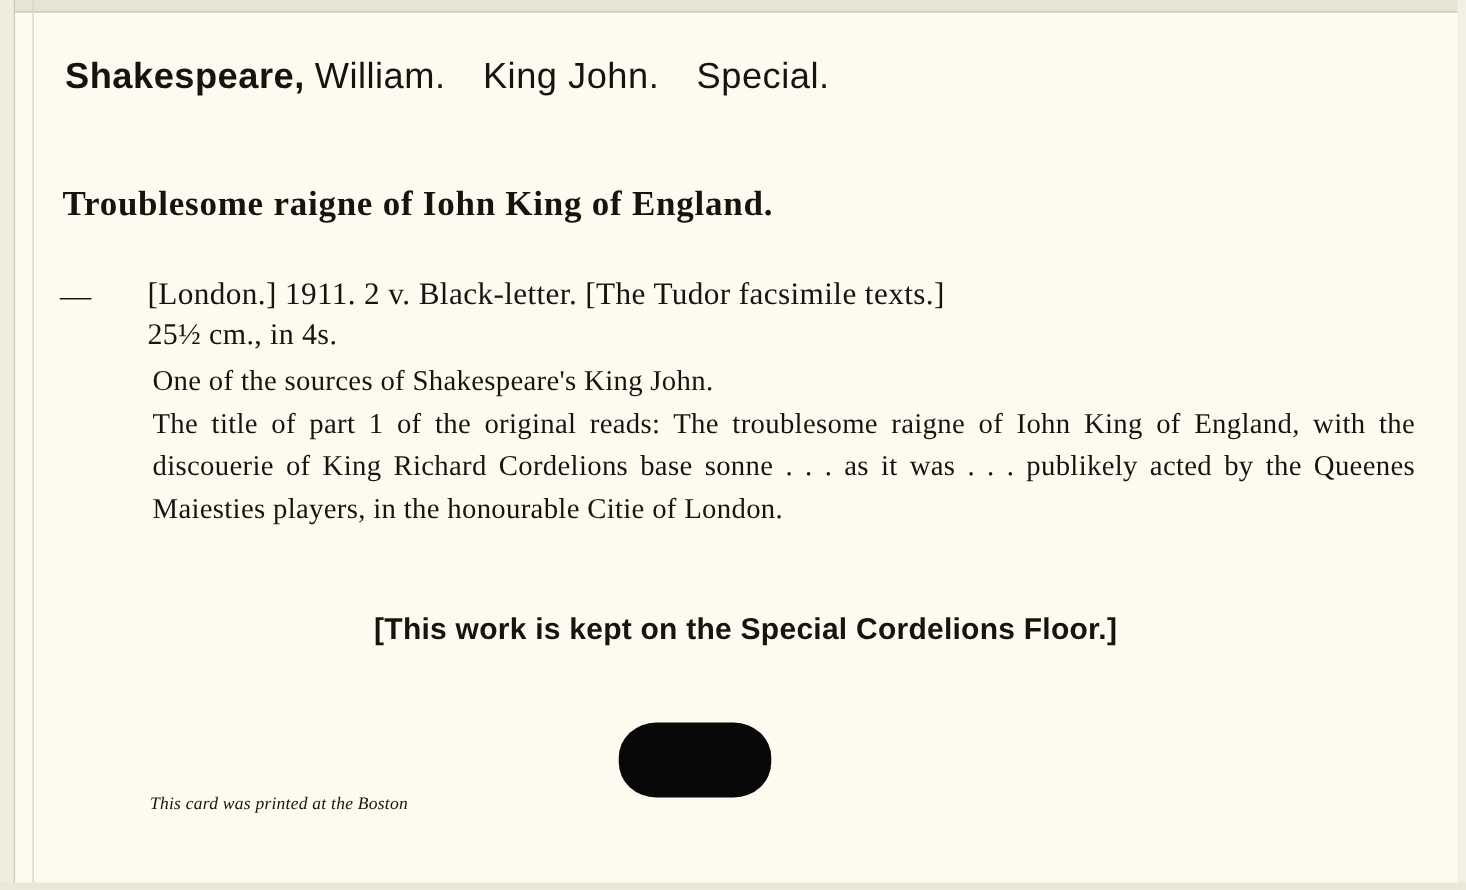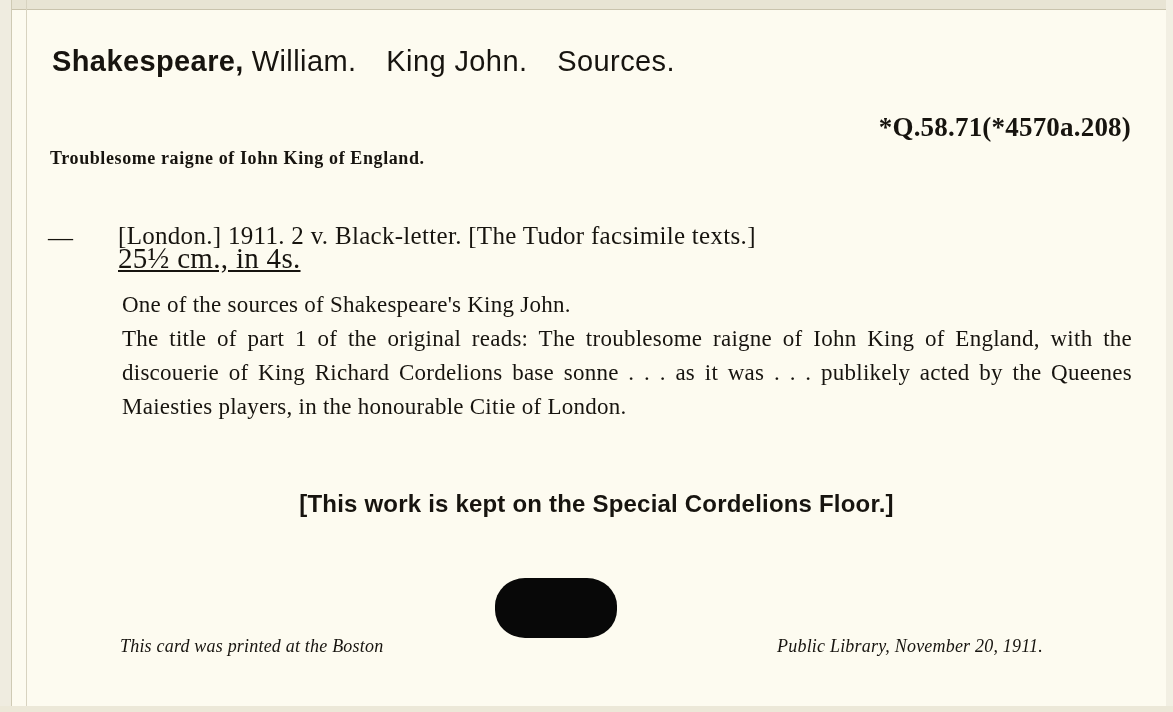--- a/index.html
+++ b/index.html
@@ -96,21 +96,21 @@
     font-weight: bold;
     letter-spacing: 0.2px;
     white-space: nowrap;
   }
 
   
   .uniform-title {
     position: absolute;
     left: 10px;
     top: 148px;
-    font-size: 18px;
+    font-size: 28px;
     font-weight: bold;
     letter-spacing: 0.6px;
     white-space: nowrap;
   }
 
   
   .title-stmt {
     position: absolute;
     left: 48px;
     top: 184px;
@@ -130,25 +130,24 @@
     position: absolute;
     left: 78px;
     top: 222px;
     font-size: 25px;
     letter-spacing: 0.3px;
     white-space: nowrap;
   }
   .collation {
     position: absolute;
     left: 78px;
-    top: 242px;
-    font-size: 29px;
-    letter-spacing: 0.3px;
-    white-space: nowrap;
-    text-decoration: underline;
+    top: 255px;
+    font-size: 24px;
+    letter-spacing: 0.3px;
+    white-space: nowrap;
   }
 
   
   .notes {
     position: absolute;
     left: 82px;
     top: 288px;
     width: 1010px;
     font-size: 23px;
     line-height: 34px;
@@ -183,21 +182,21 @@
     border-radius: 30px / 28px;
   }
 
   
   .printer {
     position: absolute;
     left: 80px;
     top: 636px;
     right: 110px;
     font-style: italic;
-    font-size: 18px;
+    font-size: 14px;
     letter-spacing: 0.2px;
     display: flex;
     justify-content: space-between;
   }
   .printer .left { }
   .printer .right { }
 
   
   .tracing {
     position: absolute;
@@ -218,41 +217,39 @@
   <div class="edge-left-2"></div>
   <div class="edge-right"></div>
   <div class="edge-bottom"></div>
 
   <div class="content">
 
     <div class="heading">
       <span class="author-last">Shakespeare,</span>
       <span class="author-rest">William.</span>
       <span class="seg">King John.</span>
-      <span class="seg">Sources.</span>
+      <span class="seg">Special.</span>
     </div>
 
-    <div class="callnum">*Q.58.71(*4570a.208)</div>
 
     <div class="uniform-title">Troublesome raigne of Iohn King of England.</div>
 
 
     <div class="dash">—</div>
     <div class="imprint">[London.]   1911.   2 v.   Black-letter.   [The Tudor facsimile texts.]</div>
     <div class="collation">25½ cm., in 4s.</div>
 
     <div class="notes">
       <div class="note-line">One of the sources of Shakespeare's King John.</div>
       <div class="note-para note-justified">The title of part 1 of the original reads:  The troublesome raigne of Iohn King of England, with the discouerie of King Richard Cordelions base sonne . . . as it was . . . publikely acted by the Queenes Maiesties players, in the honourable Citie of London.</div>
     </div>
 
     <div class="special-note">[This work is kept on the Special Cordelions Floor.]</div>
 
     <div class="blob"></div>
 
     <div class="printer">
       <span class="left">This card was printed at the Boston</span>
-      <span class="right">Public Library, November 20, 1911.</span>
     </div>
 
 
   </div>
 </div>
 
 </body></html>

